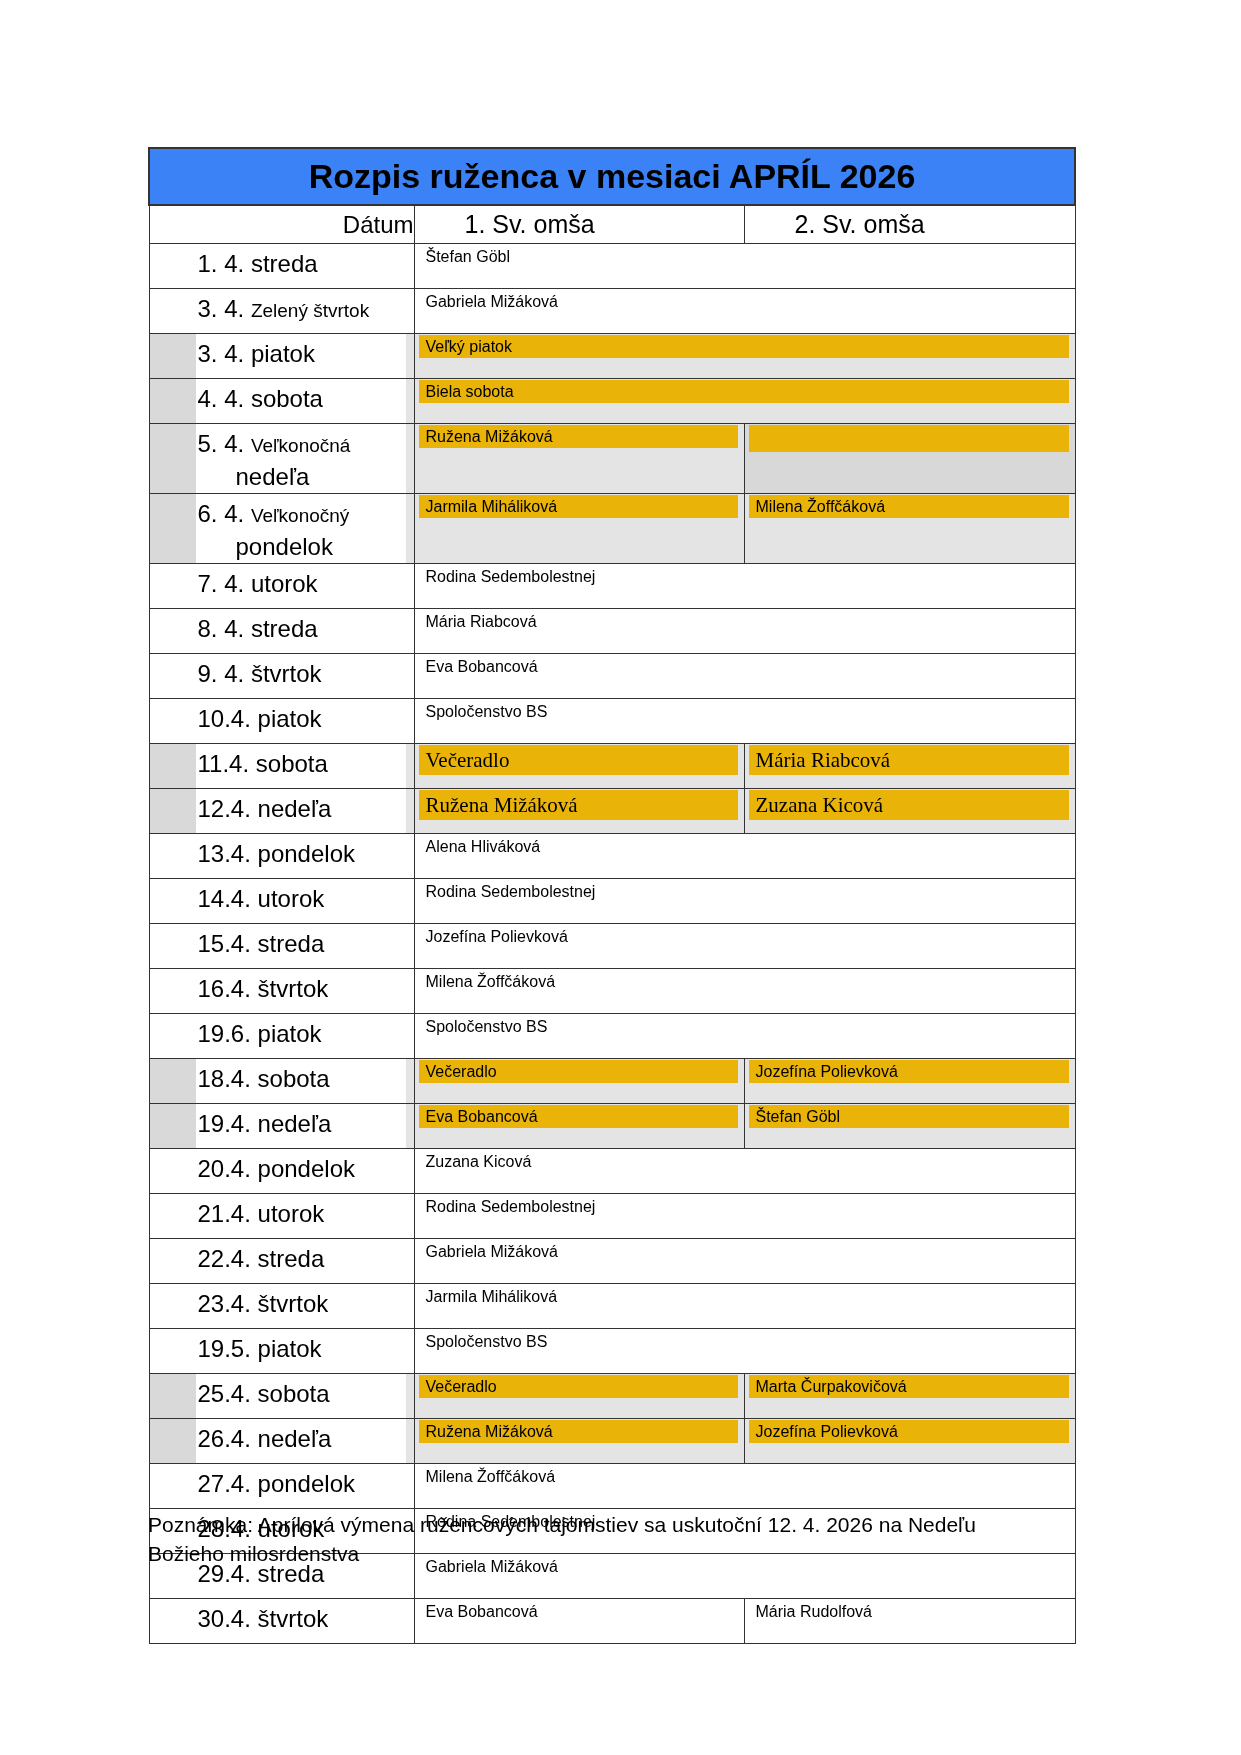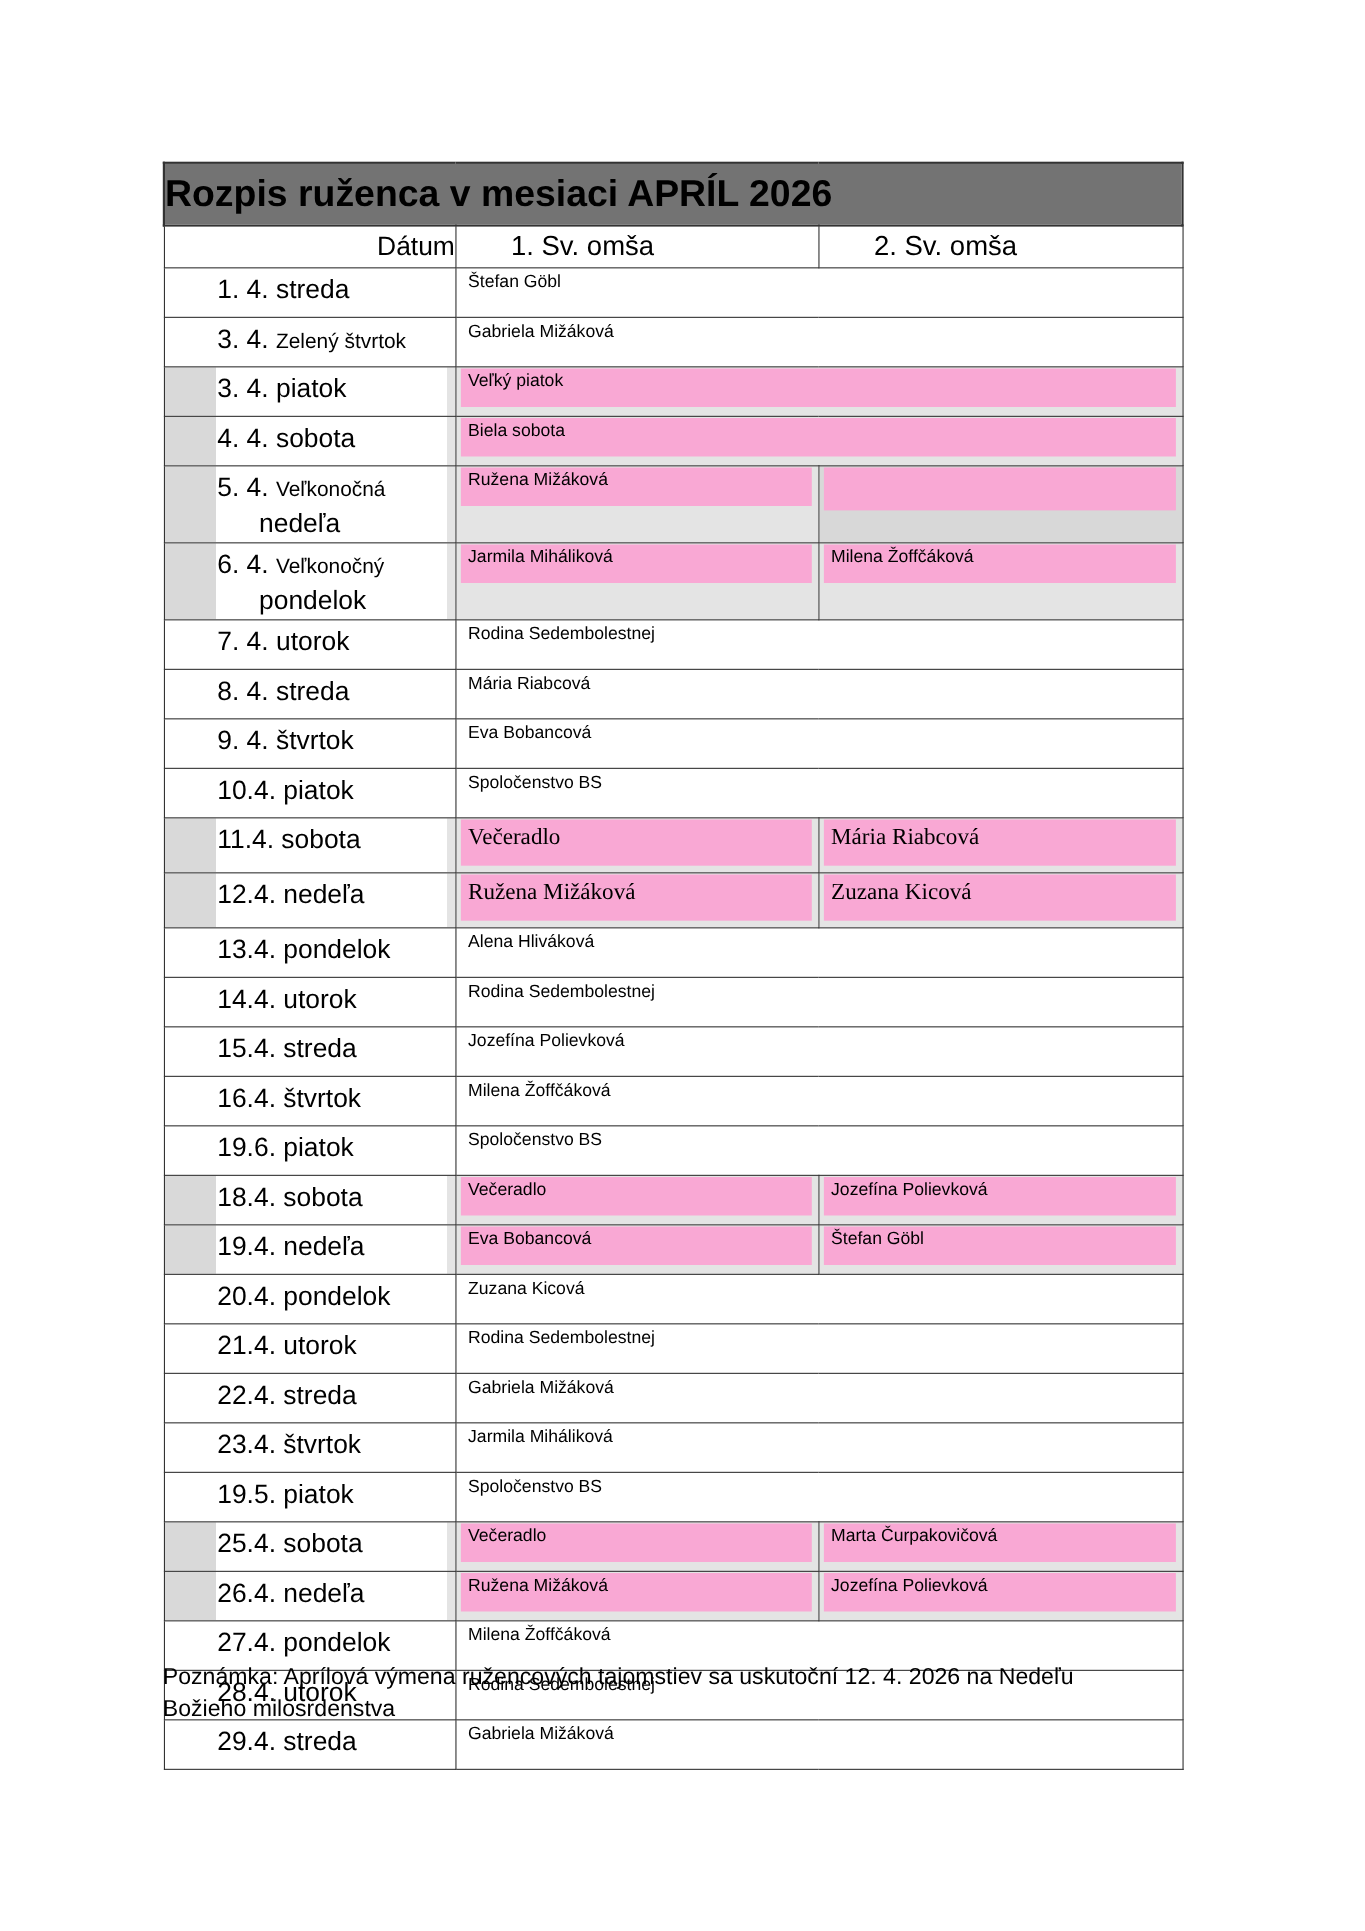--- a/index.html
+++ b/index.html
@@ -7,38 +7,38 @@
   .page { position: absolute; left: 0; top: 0; width: 1241px; height: 1755px; }
   table.sched {
     position: absolute; left: 148px; top: 147px; width: 926px;
     border-collapse: collapse; table-layout: fixed;
   }
   table.sched td, table.sched th { border: 1.5px solid #333; padding: 0; vertical-align: top; overflow: hidden; }
   col.c-date { width: 265px; }
   col.c-m1 { width: 330px; }
   col.c-m2 { width: 331px; }
   .title-cell {
-    background: #737373; height: 55px; text-align: left; vertical-align: middle !important;
+    background: #3b82f6; height: 55px; text-align: center; vertical-align: middle !important;
     font-weight: bold; font-size: 34px; border: 2px solid #333 !important;
   }
   .hdr { height: 37px; font-weight: normal; font-size: 22px; vertical-align: middle !important; }
   .hdr-date { text-align: right; font-size: 24px; }
   .hdr-m { text-align: left; padding-left: 50px !important; font-size: 25px; }
   tr.r td { height: 37px; }
   tr.tall td { height: 65px; }
   .date { font-size: 24px; padding: 7px 0 0 48px !important; white-space: nowrap; line-height: 1.1; }
   .date .small { font-size: 19px; }
   .date.twoline { white-space: normal; line-height: 31px; padding-top: 4px !important; }
   .date.twoline .l2 { display: block; padding-left: 38px; }
   .name { font-size: 16px; padding: 4px 0 0 11px !important; white-space: nowrap; }
   .name.serif { font-family: "Liberation Serif", "DejaVu Serif", serif; font-size: 21px; }
   
   tr.shade td { background: #e4e4e4; }
   tr.shade td.date { background: linear-gradient(to right, #d9d9d9 0, #d9d9d9 46px, #ffffff 46px, #ffffff calc(100% - 8px), #e4e4e4 calc(100% - 8px)); background-clip: padding-box; }
-  tr.shade td .inner { background: #f9a8d4; margin: 1px 6px 6px 4px; padding: 3px 0 14px 7px; }
+  tr.shade td .inner { background: #eab308; margin: 1px 6px 6px 4px; padding: 3px 0 2px 7px; }
   tr.shade td.name { padding: 0 !important; }
   tr.tall.shade td.name .inner { margin-bottom: 0; }
   tr.tall.shade td.empty-m2 { background: #d8d8d8; }
   tr.tall.shade td.empty-m2 .inner { height: 22px; }
   .note {
     position: absolute; left: 148px; top: 1510px; width: 940px;
     font-size: 21px; line-height: 29px;
   }
 </style>
 </head>
@@ -215,20 +215,25 @@
           <td class="name" colspan="2"><span>Milena Žoffčáková</span></td>
         </tr>
         <tr class="r">
           <td class="date"><span>28.4.</span> <span>utorok</span></td>
           <td class="name" colspan="2"><span>Rodina Sedembolestnej</span></td>
         </tr>
         <tr class="r">
           <td class="date"><span>29.4.</span> <span>streda</span></td>
           <td class="name" colspan="2"><span>Gabriela Mižáková</span></td>
         </tr>
+        <tr class="r">
+          <td class="date"><span>30.4.</span> <span>štvrtok</span></td>
+          <td class="name"><span>Eva Bobancová</span></td>
+          <td class="name"><span>Mária Rudolfová</span></td>
+        </tr>
       </tbody>
   </table>
 
   <div class="note">
     <div>Poznámka: Aprílová výmena ružencových tajomstiev sa uskutoční 12. 4. 2026 na Nedeľu</div>
     <div>Božieho milosrdenstva</div>
   </div>
 </div>
 
 </body></html>

